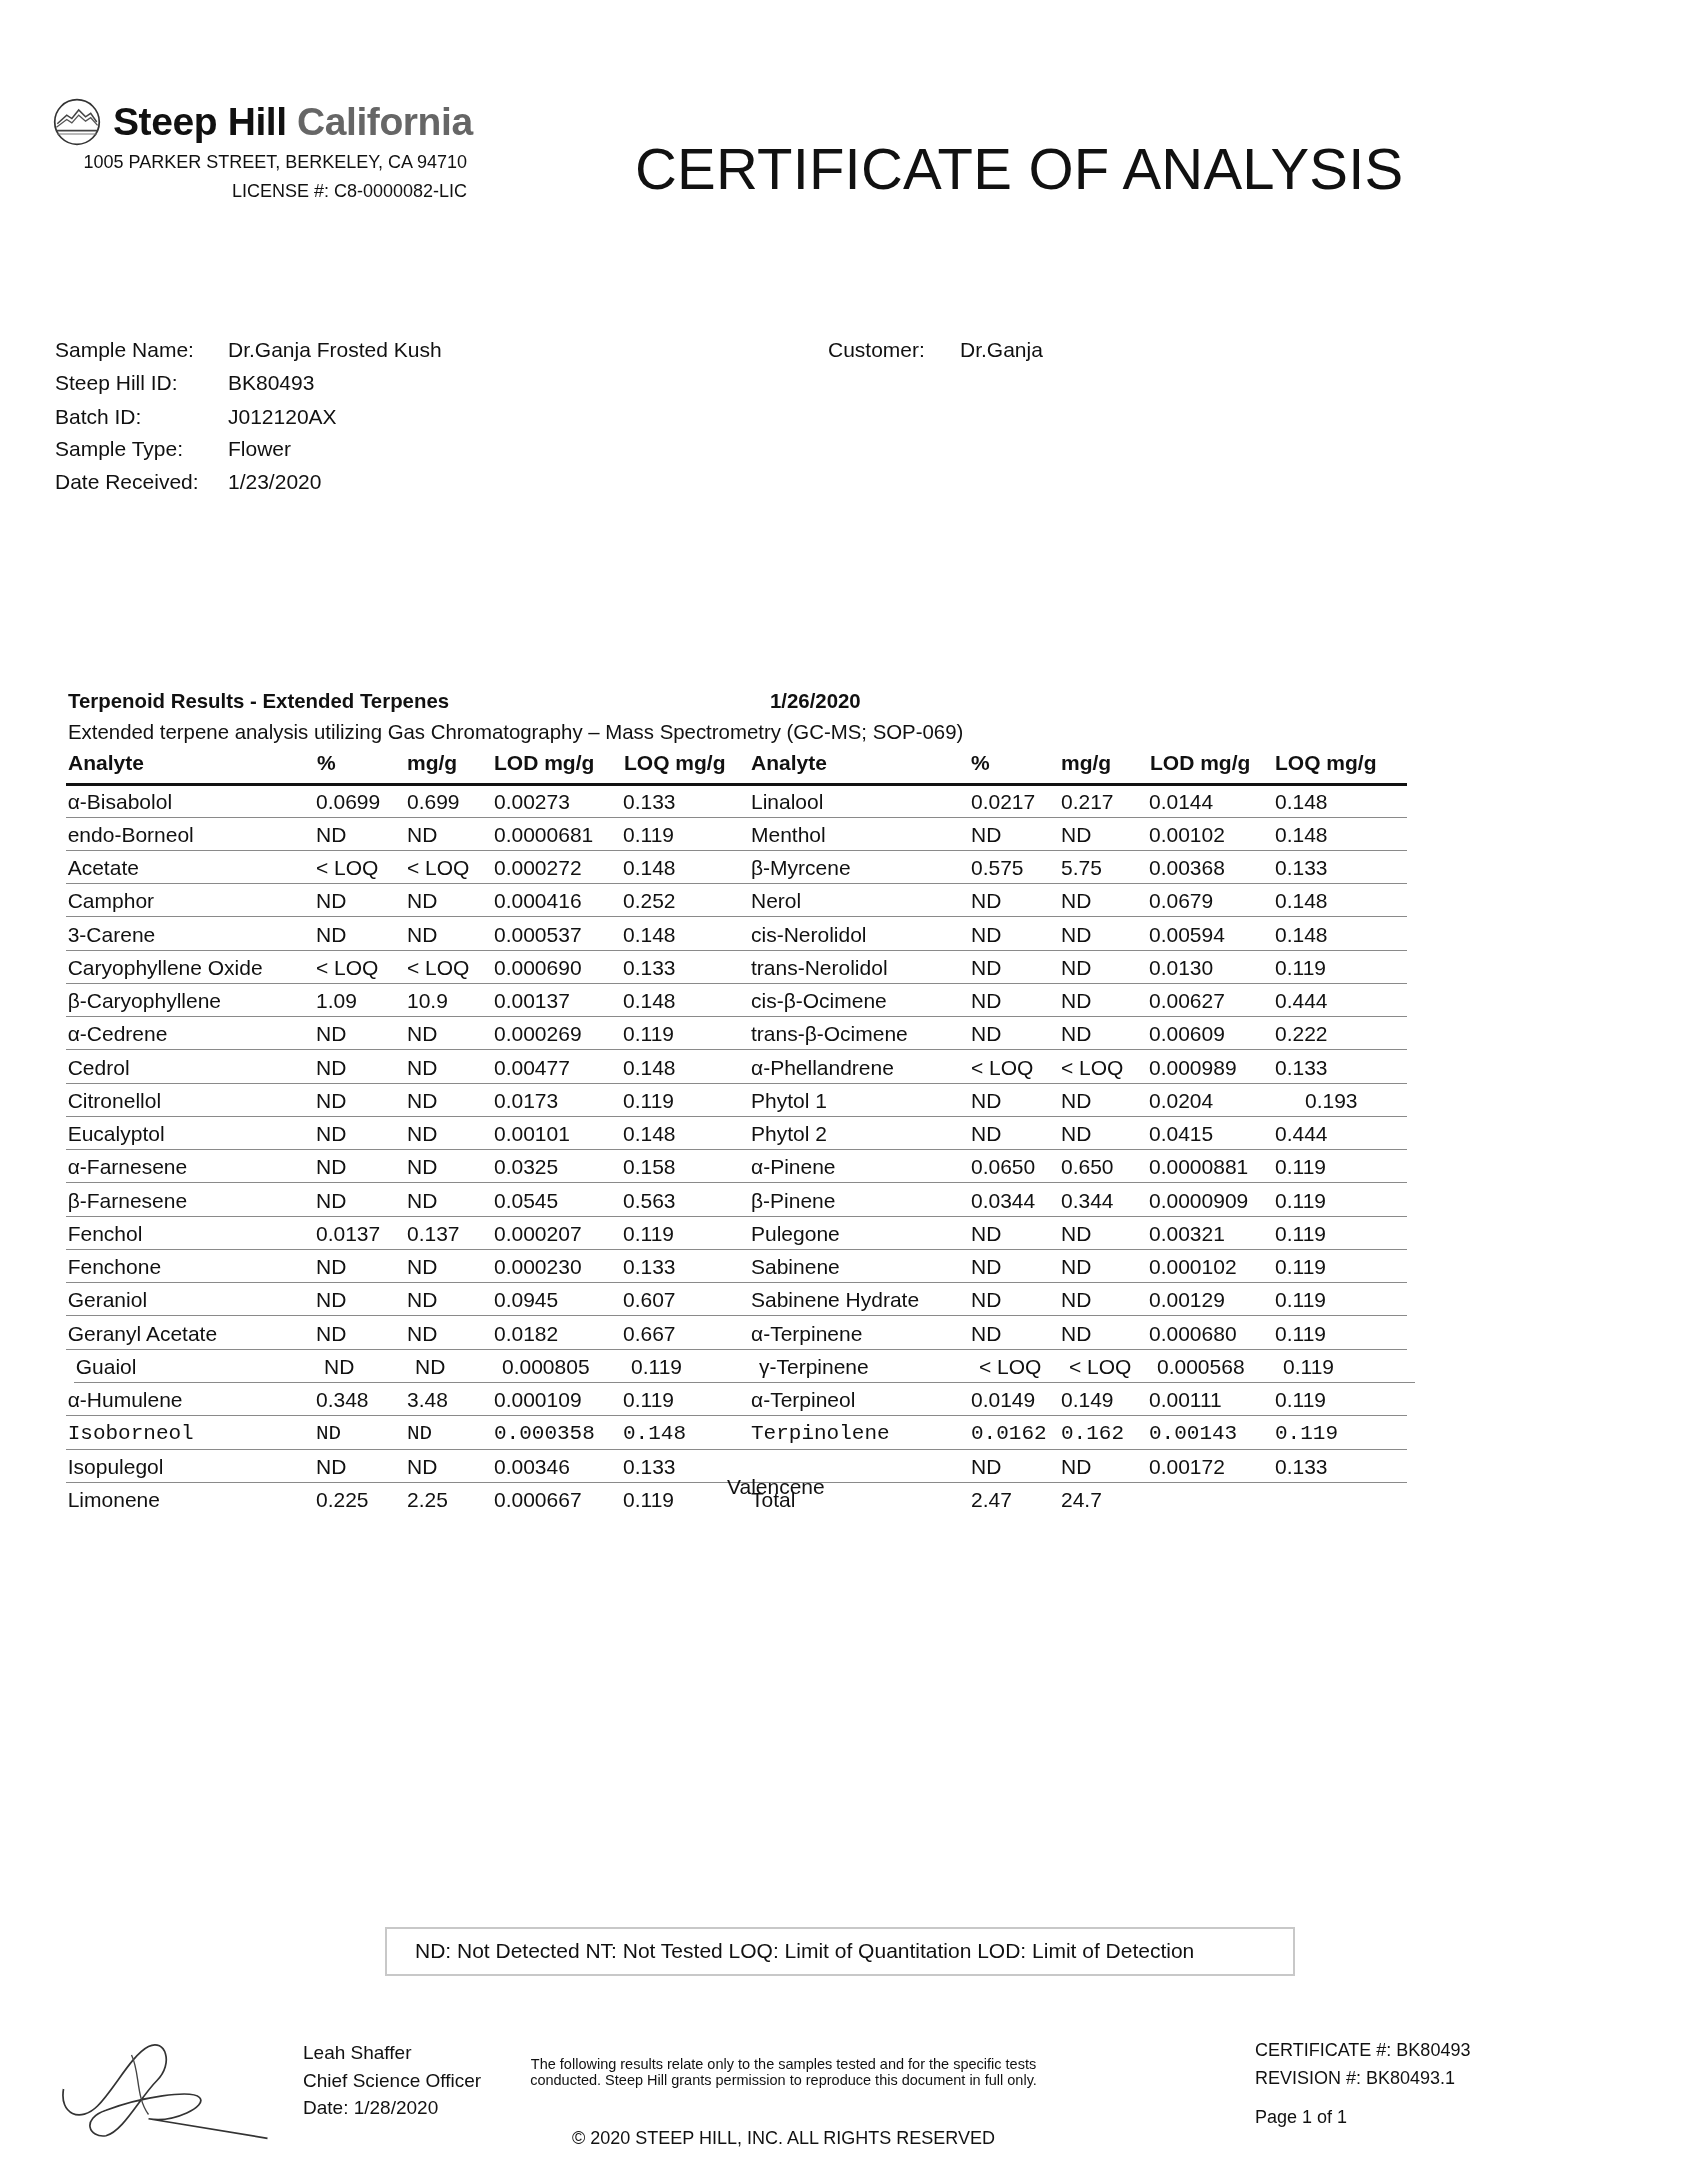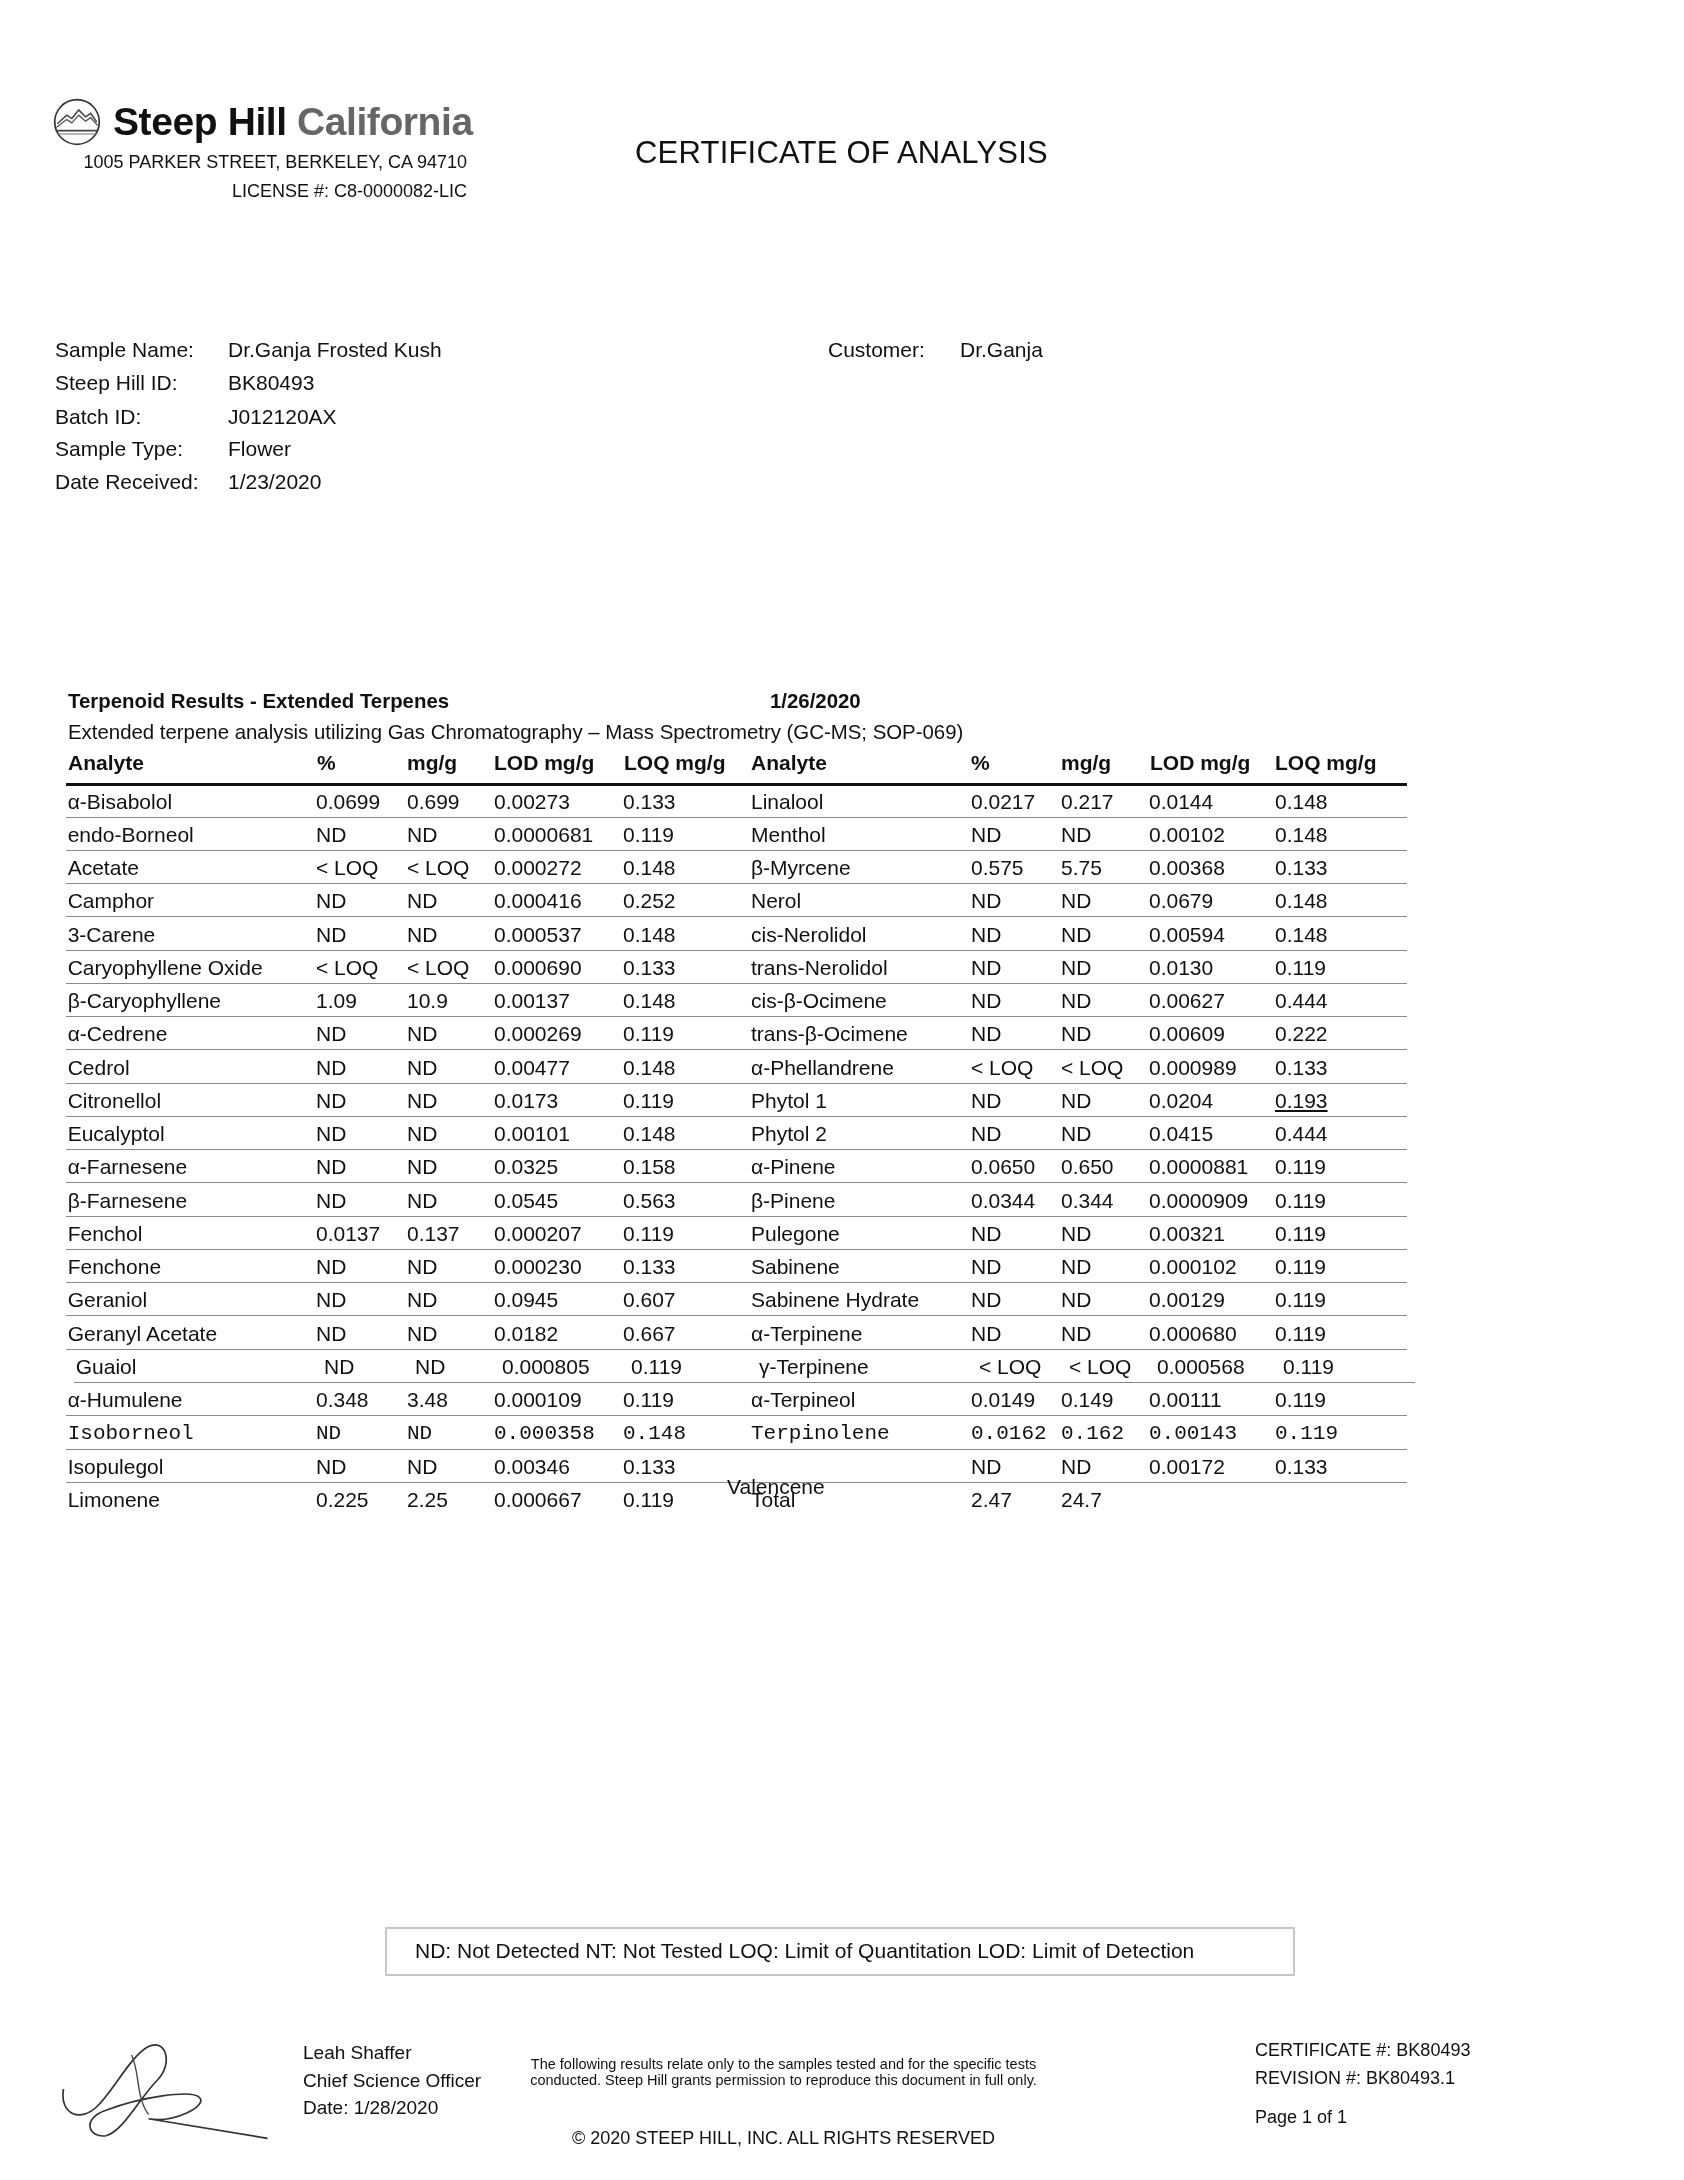--- a/index.html
+++ b/index.html
@@ -6,21 +6,21 @@
   body { width:1685px; height:2181px; position:relative; overflow:hidden;
          font-family:"Liberation Sans", sans-serif; color:#111; }
   .abs { position:absolute; white-space:nowrap; }
 
   
   .logo { left:53px; top:95px; height:53px; display:flex; align-items:center; }
   .logo svg { width:48px; height:48px; margin-right:12px; }
   .logo-steep { font-weight:bold; font-size:39px; color:#111; letter-spacing:-0.4px; }
   .logo-ca { font-weight:bold; font-size:39px; color:#666; letter-spacing:-0.4px; margin-left:10.2px; }
   .addr { font-size:18px; right:1218px; text-align:right; color:#111; }
-  .title { left:635px; top:135px; font-size:31px; color:#111; letter-spacing:0.2px;text-align:right; }
+  .title { left:635px; top:135px; font-size:58px; color:#111; letter-spacing:0.2px;text-align:right; }
 
   
   .info-label { left:55px; font-size:21px; }
   .info-value { left:228px; font-size:21px; }
 
   
   .tbl-title { left:68px; top:690px; font-size:20.4px; font-weight:bold; }
   .tbl-date { left:770px; top:690px; font-size:20.4px; font-weight:bold; }
   .tbl-desc { left:68px; top:721px; font-size:20.4px; }
   .thead { top:751px; font-size:21px; font-weight:bold; }
@@ -204,21 +204,21 @@
     <div class="row sep" style="top: 1084px;">
       <span class="cell" style="left: 1.7px;">Citronellol</span>
       <span class="cell" style="left: 250px;">ND</span>
       <span class="cell" style="left: 341px;">ND</span>
       <span class="cell" style="left: 428px;">0.0173</span>
       <span class="cell" style="left: 557px;">0.119</span>
       <span class="cell" style="left: 685px;">Phytol 1</span>
       <span class="cell" style="left: 905px;">ND</span>
       <span class="cell" style="left: 995px;">ND</span>
       <span class="cell" style="left: 1083px;">0.0204</span>
-      <span class="cell" style="left: 1209px; text-decoration: underline;">0.193</span>
+      <span class="cell" style="left: 1239px;">0.193</span>
     </div>
     <div class="row sep" style="top: 1117px;">
       <span class="cell" style="left: 1.7px;">Eucalyptol</span>
       <span class="cell" style="left: 250px;">ND</span>
       <span class="cell" style="left: 341px;">ND</span>
       <span class="cell" style="left: 428px;">0.00101</span>
       <span class="cell" style="left: 557px;">0.148</span>
       <span class="cell" style="left: 685px;">Phytol 2</span>
       <span class="cell" style="left: 905px;">ND</span>
       <span class="cell" style="left: 995px;">ND</span>

